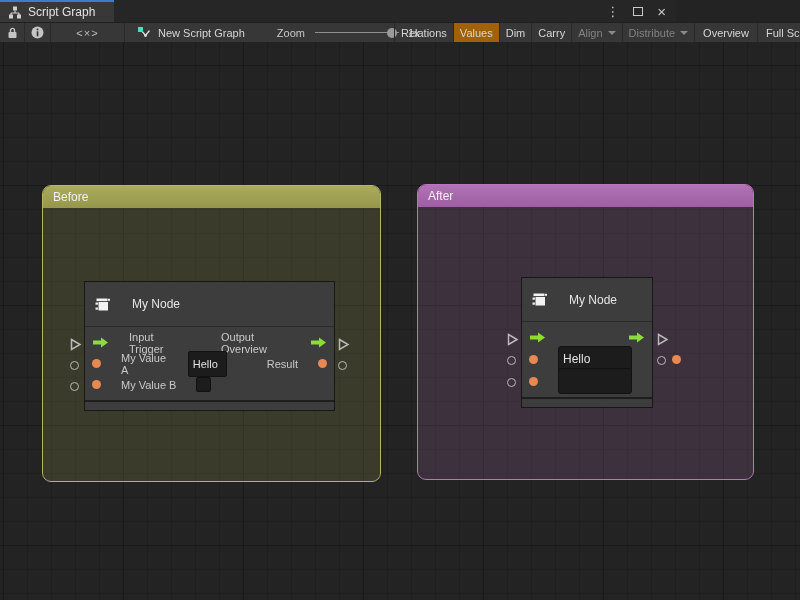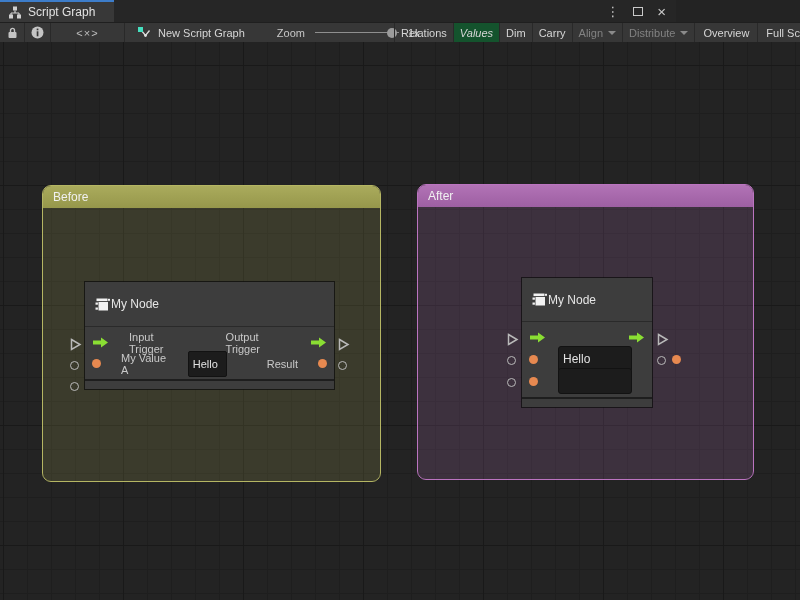--- a/index.html
+++ b/index.html
@@ -30,21 +30,21 @@
 
   
   .toolbar {
     position:absolute; left:0; top:22px; width:800px; height:20px;
     background:#373737; display:flex; align-items:stretch;
     font-size:11px; color:#d6d6d6; overflow:hidden; border-top:1px solid #1f1f1f;
   }
   .tbtn { display:flex; align-items:center; padding:0 6px; white-space:nowrap; }
   .tbtn.icon-btn { justify-content:center; }
   .sep { width:1px; background:#292929; }
-  .tbtn.active { background:#14532d;font-style:italic; }
+  .tbtn.active { background:#a16207; }
   .tbtn.disabled { color:#828282; }
   .darr { width:0; height:0; border-left:4px solid transparent; border-right:4px solid transparent;
           border-top:4px solid #8a8a8a; margin-left:5px; }
   .code-glyph { color:#bdbdbd; font-size:11px; letter-spacing:1px; }
   .zoom-wrap { display:flex; align-items:center; margin-left:26px;justify-content:flex-end; }
   .slider { position:relative; width:84px; height:20px; margin-left:10px; }
   .slider .track { position:absolute; left:0; right:0; top:9.5px; height:1px; background:#8f8f8f; }
   .slider .knob { position:absolute; right:2px; top:5px; width:10px; height:10px; border-radius:50%; background:#9b9b9b; }
   .right-cluster { position:absolute; left:394px; top:0; height:20px; display:flex; align-items:stretch; }
 
@@ -68,21 +68,21 @@
   .group-body { flex:1; }
   .group.before { border:1px solid #b5b663; }
   .group.before .group-header { background:linear-gradient(#aaab5c,#96974b);text-align:center; }
   .group.before .group-body { background:rgba(154,155,78,0.20); }
   .group.after { border:1px solid #bb74c0; }
   .group.after .group-header { background:linear-gradient(#b273b6,#9d5fa2); }
   .group.after .group-body { background:rgba(167,103,172,0.20); }
 
   
   .node { position:absolute; z-index:2; background:#3d3d3d; box-shadow:0 0 0 1px rgba(10,10,10,0.7); }
-  .node-header { height:45px; display:flex; align-items:center; gap:0; padding:0 12px 0 9px;
+  .node-header { height:45px; display:flex; align-items:center; gap:21px; padding:0 12px 0 9px;
                  border-bottom:1px solid #2a2a2a; font-size:12px; color:#e6e6e6; }
   .node-body { padding:5px 0; }
   .node-row { display:flex; align-items:center; gap:20px; height:21px; padding:0 7px; font-size:11px; color:#c9c9c9; }
   .flexspace { flex:1; }
   .node-footer { height:10px; border-top:2px solid #1e1e1e; background:#3d3d3d; }
   .port-dot { width:9px; height:9px; border-radius:50%; background:#e78950; flex:0 0 9px; }
   .field {
     background:#1c1c1c; border:1px solid #121212; border-radius:2px;
     color:#e2e2e2; font-family:"Liberation Sans", sans-serif; font-size:11px;
     height:15px; padding:12px 4px; outline:none;
@@ -231,34 +231,39 @@
       </div>
       <div class="node-body">
         <div class="node-row">
           <span>
             <svg width="17" height="11" viewBox="0 0 17 11">
                 <path d="M1 3.5 H9 V0.5 L16 5.5 L9 10.5 V7.5 H1 Z" fill="#8ade33"></path>
               </svg>
           </span>
           <span>Input Trigger</span>
           <span class="flexspace"></span>
-          <span>Output Trigger</span>
+          <span>Output Overview</span>
           <span>
             <svg width="17" height="11" viewBox="0 0 17 11">
                 <path d="M1 3.5 H9 V0.5 L16 5.5 L9 10.5 V7.5 H1 Z" fill="#8ade33"></path>
               </svg>
           </span>
         </div>
         <div class="node-row">
           <span class="port-dot"></span>
           <span>My Value A</span>
           <input class="field before-a" value="Hello" style="">
           <span class="flexspace"></span>
           <span>Result</span>
           <span class="port-dot"></span>
+        </div>
+        <div class="node-row">
+          <span class="port-dot"></span>
+          <span>My Value B</span>
+          <input class="field small" value="" style="">
         </div>
       </div>
       <div class="node-footer"></div>
     </div>
 
     <div class="node" style="left:522px; top:236px; width:130px;">
       <div class="node-header" style="height:44px">
         <span>
           <svg width="17" height="17" viewBox="0 0 17 17">
             <rect x="2.5" y="2.5" width="11" height="2.6" fill="#f2f2f2"></rect>

